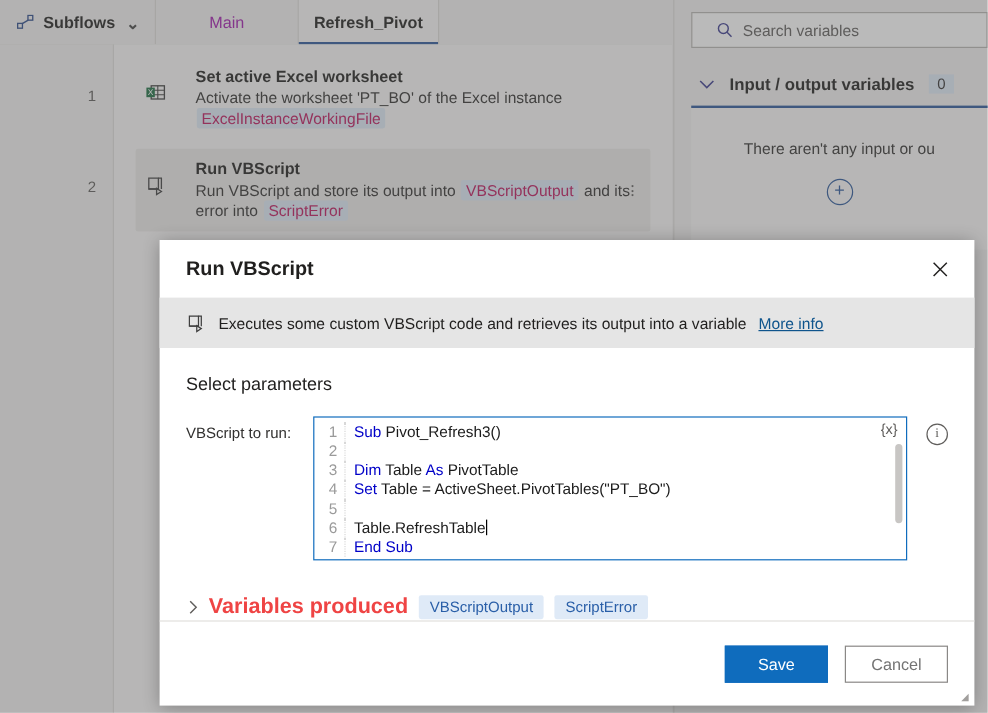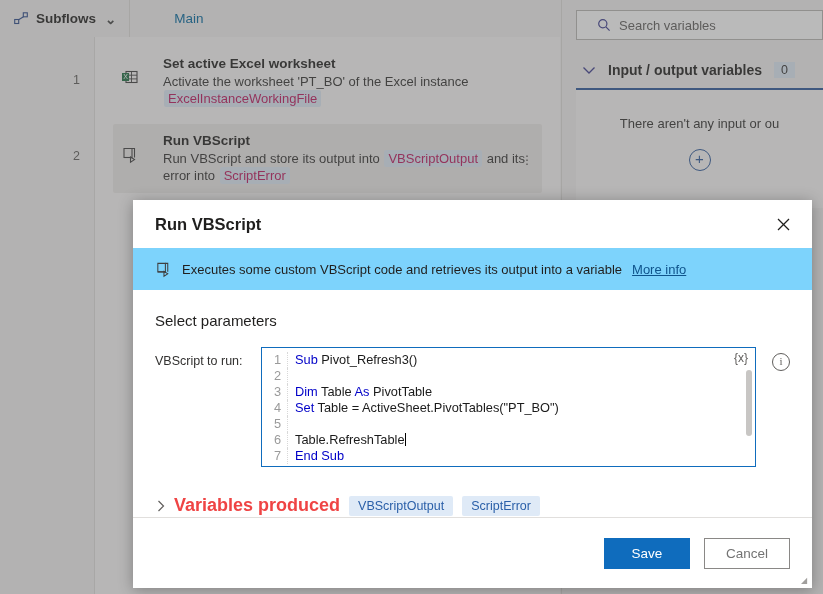--- a/index.html
+++ b/index.html
@@ -51,21 +51,21 @@
     color: #201f1e;
     font-weight: 600;
   }
   .subflows-btn .chev { margin-left: 2px; color: #444; }
   .tab {
     min-width: 118px;
     display: flex;
     align-items: center;
     justify-content: center;
     font-size: 13.5px;
-    color: #0369a1;
+    color: #a21caf;
     box-sizing: border-box;
     position: relative;
   }
   .tab.active {
     font-weight: 600;
     color: #201f1e;
     background: #faf9f8;
     border-left: 1px solid #dedcda;
     border-right: 1px solid #dedcda;
   }
@@ -234,21 +234,21 @@
     color: #201f1e;
     flex: 1;
   }
   .dlg-close {
     width: 26px; height: 26px;
     display: flex; align-items: center; justify-content: center;
     font-size: 16px;
     color: #201f1e;
   }
   .dlg-banner {
-    background: #7dd3fc;
+    background: #e5e5e5;
     height: 42px;
     display: flex;
     align-items: center;
     gap: 10px;
     padding: 0 22px;
     font-size: 13px;
     color: #201f1e;
     flex: 0 0 auto;
   }
   .dlg-banner a {
@@ -409,20 +409,23 @@
           <rect x="0.7" y="7.5" width="4" height="4" fill="none" stroke="#2b4a8b" stroke-width="1.1"></rect>
           <rect x="9.3" y="0.8" width="4" height="4" fill="none" stroke="#2b4a8b" stroke-width="1.1"></rect>
           <line x1="4.6" y1="7.7" x2="9.5" y2="4.8" stroke="#2b4a8b" stroke-width="1.1"></line>
         </svg>
       </span>
       <span>Subflows</span>
       <span class="chev">⌄</span>
     </div>
     <div class="tab">
       <span>Main</span>
+    </div>
+    <div class="tab active">
+      <span>Refresh_Pivot</span>
     </div>
   </div>
 
   <div class="step-gutter">
     <div class="step-num" style="top:36px;">1</div>
     <div class="step-num" style="top:112px;">2</div>
   </div>
 
   <div class="steps-area">
 

